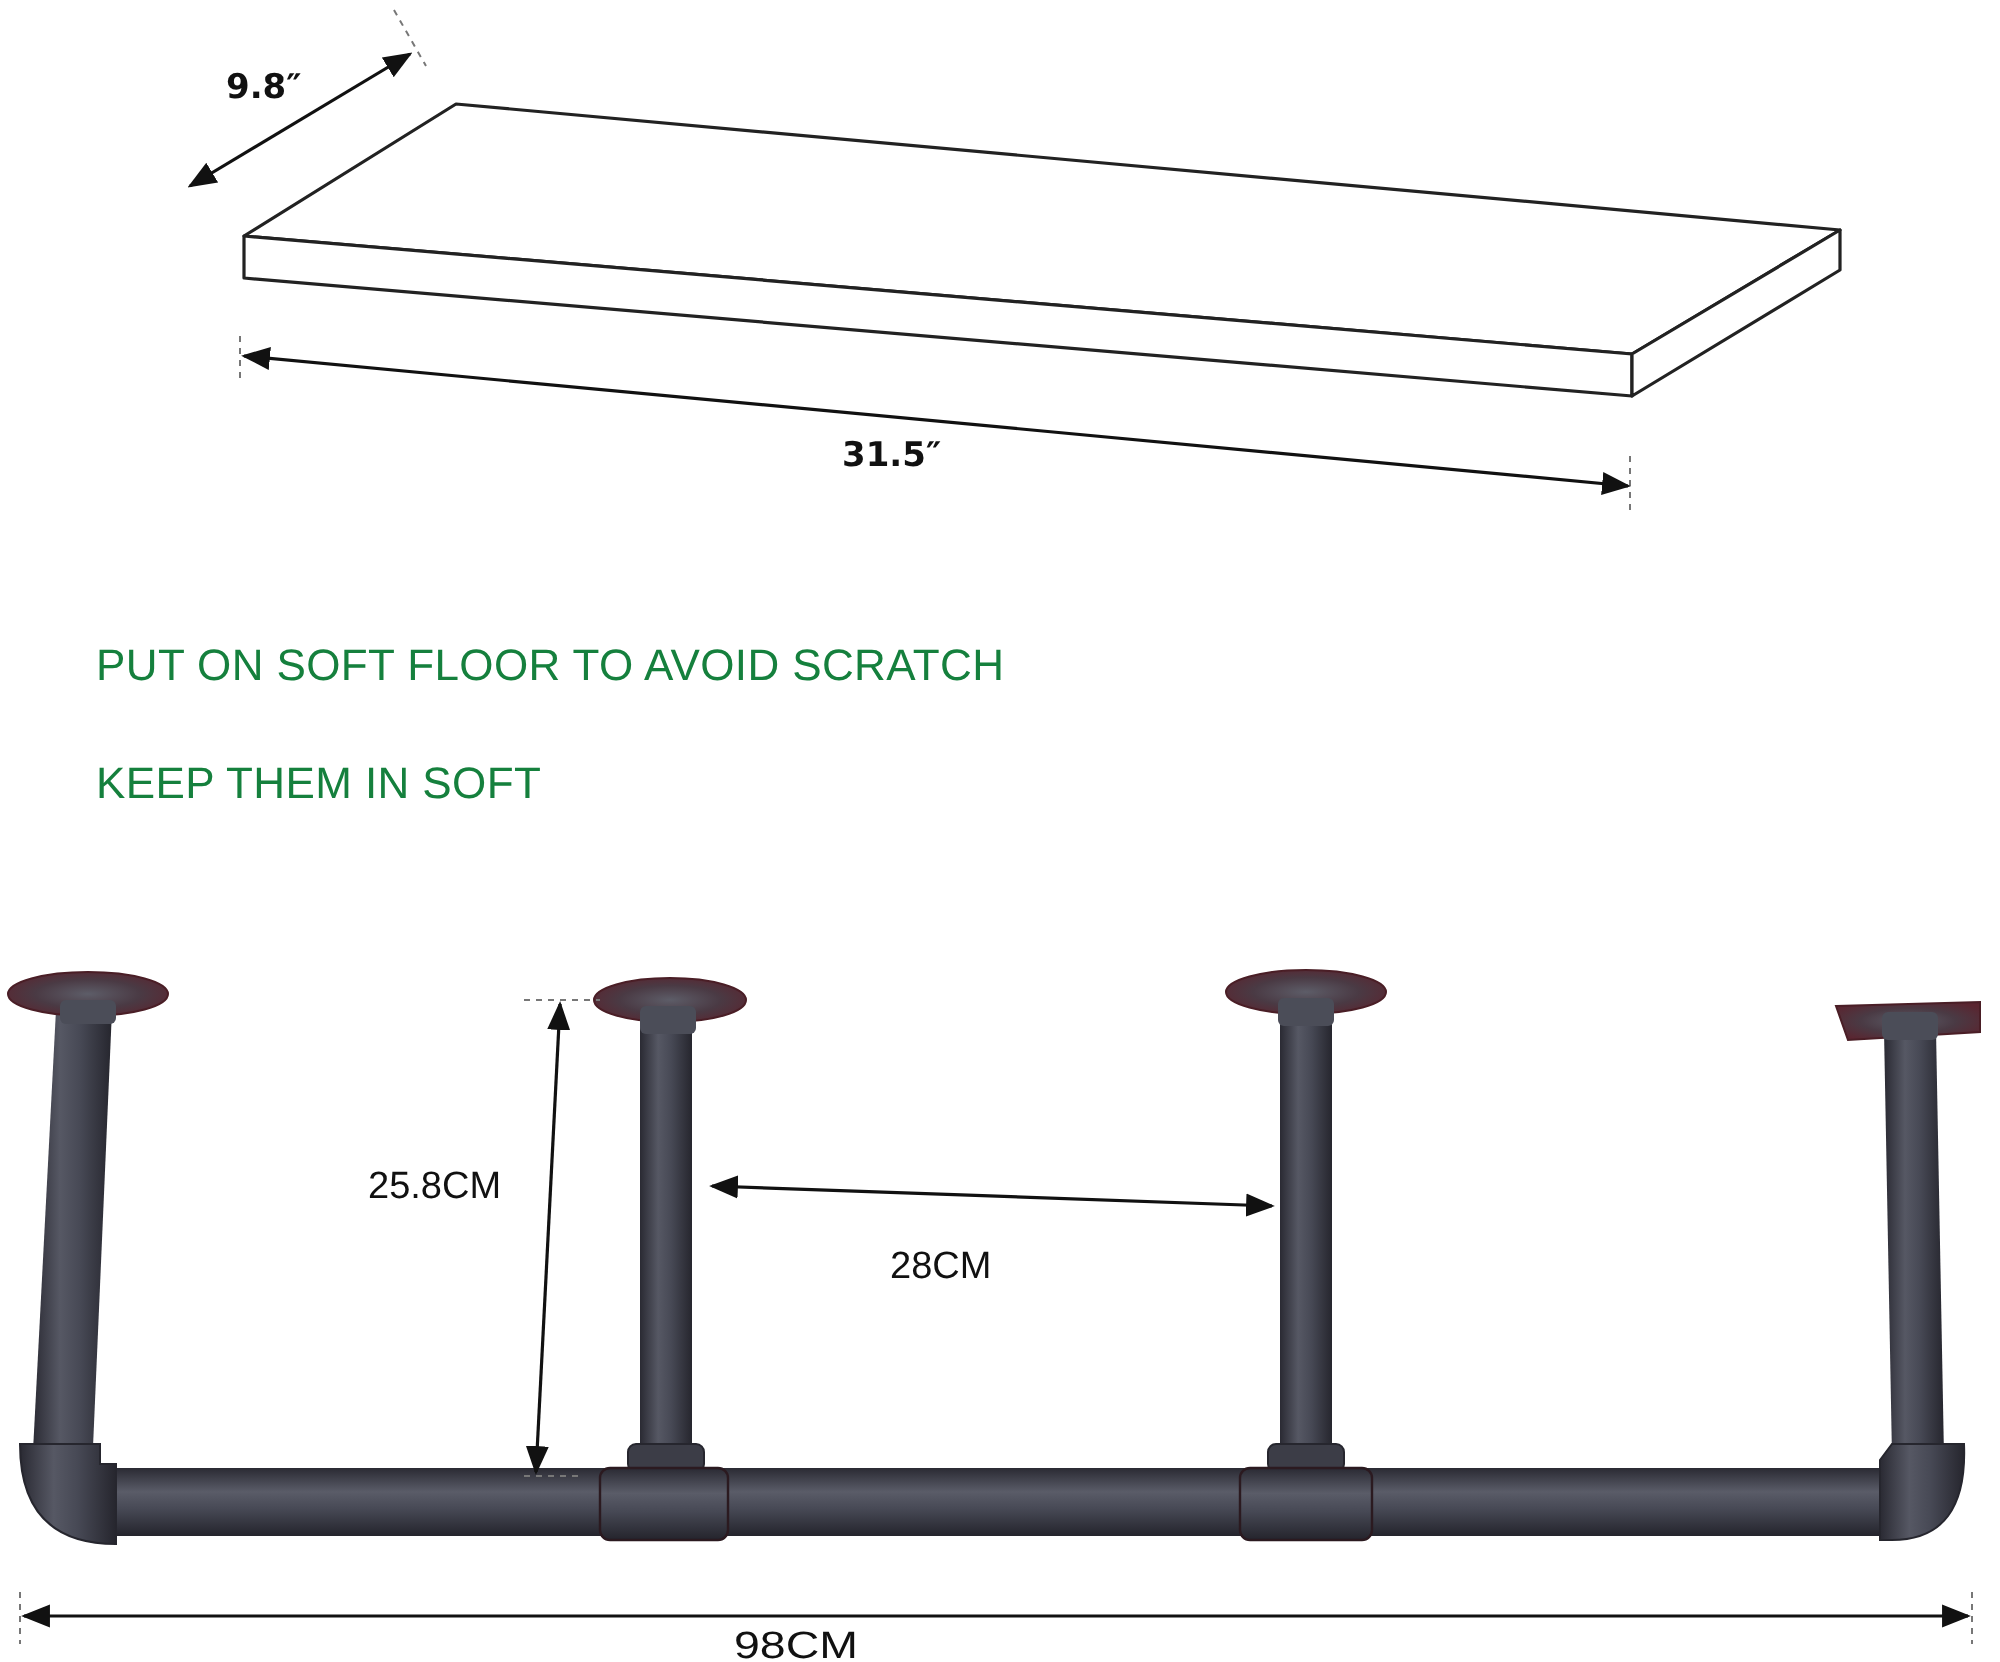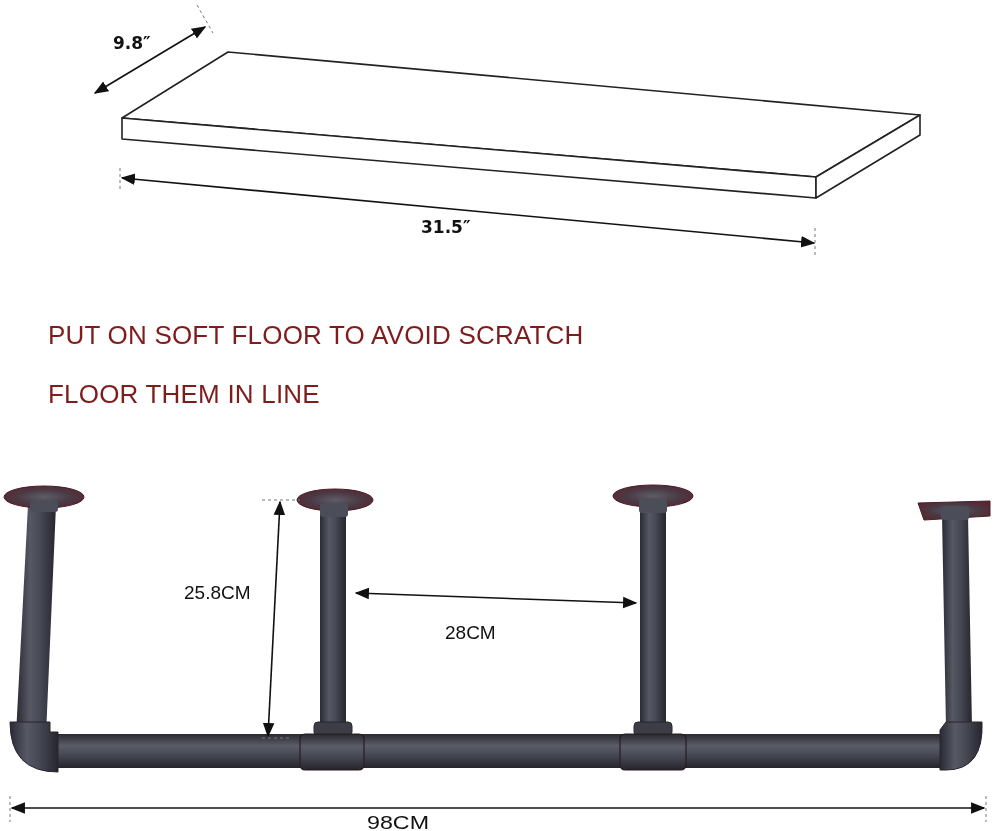--- a/index.html
+++ b/index.html
@@ -1,21 +1,21 @@
 <!DOCTYPE html>
 <html><head>
   <meta charset="utf-8">
   <style>
     html, body { margin: 0; padding: 0; background: #ffffff; }
     body { width: 1000px; height: 831px; position: relative; overflow: hidden; font-family: "Liberation Sans", sans-serif; }
     svg.canvas { position: absolute; left: 0; top: 0; width: 1000px; height: 831px; }
     .lbl-bold { font-family: "DejaVu Sans", sans-serif; font-weight: bold; font-size: 17px; fill: #111111; }
     .lbl-cm { font-family: "Liberation Sans", sans-serif; font-size: 19px; fill: #111111; }
     .lbl-cm-narrow { font-family: "Liberation Sans", sans-serif; font-size: 19px; fill: #111111; }
-    .note { position: absolute; left: 48px; font-family: "Liberation Sans", sans-serif; font-size: 26px; color: #7f1d1d; letter-spacing: 0.2px; white-space: nowrap; }
+    .note { position: absolute; left: 48px; font-family: "Liberation Sans", sans-serif; font-size: 22px; color: #15803d; letter-spacing: 0.2px; white-space: nowrap; }
     .dim-line { stroke: #111111; stroke-width: 1.6; fill: none; }
     .ext-line { stroke: #777777; stroke-width: 1; stroke-dasharray: 3 3; fill: none; }
     .board-edge { stroke: #222222; stroke-width: 1.6; fill: #ffffff; stroke-linejoin: round; }
   </style>
 </head>
 <body>
 
 <svg class="canvas" viewBox="0 0 1000 831">
   <defs>
     <marker id="arrow" viewBox="0 0 10 10" refX="9" refY="5" markerWidth="9" markerHeight="9" orient="auto-start-reverse">
@@ -113,13 +113,13 @@
 
   <g>
     <line class="ext-line" x1="10" y1="796" x2="10" y2="822"></line>
     <line class="ext-line" x1="986" y1="796" x2="986" y2="822"></line>
     <line class="dim-line" x1="12" y1="808" x2="984" y2="808" marker-start="url(#arrow)" marker-end="url(#arrow)"></line>
     <text class="lbl-cm-narrow" x="367" y="829" textLength="62" lengthAdjust="spacingAndGlyphs">98CM</text>
   </g>
 </svg>
 
 <div class="note" style="top:320px;">PUT ON SOFT FLOOR TO AVOID SCRATCH</div>
-<div class="note" style="top:379px;">FLOOR THEM IN LINE</div>
+<div class="note" style="top:379px;">KEEP THEM IN SOFT</div>
 
 </body></html>

